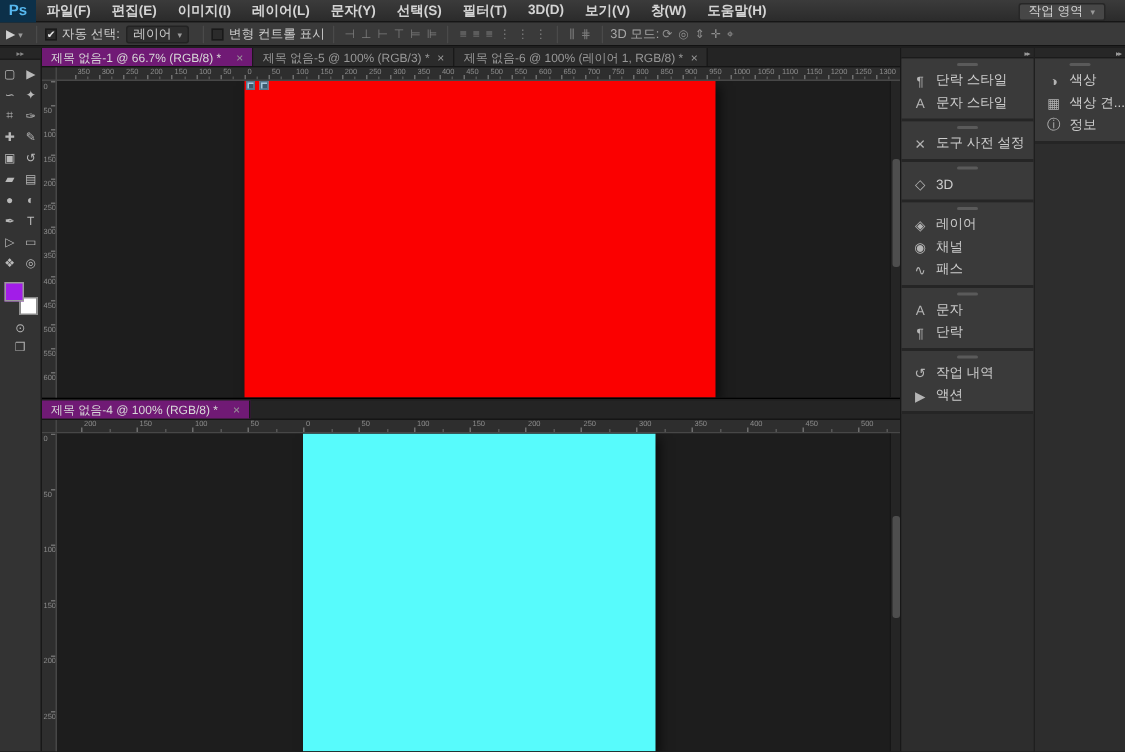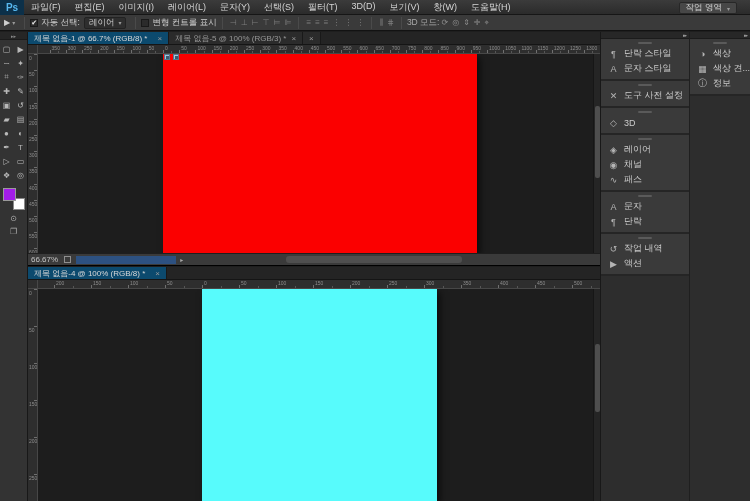--- a/index.html
+++ b/index.html
@@ -5,21 +5,21 @@
   * { box-sizing: border-box; margin: 0; padding: 0; }
   html,body { width:750px; height:501px; overflow:hidden; }
   body { font-family:"Liberation Sans", sans-serif; background:#1e1e1e; color:#c8c8c8; }
   .app { position:relative; width:750px; height:501px; }
 
   
   .menubar { height:15px; background:linear-gradient(#3b3b3b,#2b2b2b); border-bottom:1px solid #161616;
              display:flex; align-items:center; font-size:9px; color:#d4d4d4; }
   .ps-logo { width:24px; height:15px; background:#0c3049; color:#57b8ef; font-weight:bold; font-size:10px;
              display:flex; align-items:center; justify-content:center; }
-  .menu-item { padding:0 7px; white-space:nowrap; }
+  .menu-item { padding:0 7px; white-space:nowrap;font-weight:bold; }
 
   
   .optionsbar { height:16px; background:#3a3a3a; border-bottom:1px solid #121212;
                 display:flex; align-items:center; font-size:8.5px; color:#cfcfcf; }
   .ob-sep { width:1px; height:12px; background:#262626; border-right:1px solid #4a4a4a; margin:0 5px; }
   .tool-chip { display:flex; align-items:center; gap:2px; padding:0 4px; color:#cfcfcf; font-size:8px; }
   .cb { width:8px; height:8px; background:#2b2b2b; border:1px solid #191919; display:inline-flex;
         align-items:center; justify-content:center; font-size:7px; color:#e8e8e8; margin-right:3px; }
   .dropdown { background:#2e2e2e; border:1px solid #222; border-radius:2px; padding:0 4px; margin:0 4px;
               display:inline-flex; align-items:center; gap:4px; height:12px; font-size:8.5px; }
@@ -44,21 +44,21 @@
                color:#b0b0b0; font-size:8px; }
 
   
   .docs { position:absolute; left:28px; right:150px; top:0; bottom:0; display:flex; flex-direction:column; }
   .docwin { display:flex; flex-direction:column; background:#1d1d1d; }
   .docwin.top { height:234px; border-bottom:1px solid #000; }
   .docwin.bottom { flex:1; margin-top:1px; }
 
   .tabs { height:13px; background:#242424; display:flex; font-size:8px; color:#989898; border-bottom:1px solid #151515; }
   .tab { display:flex; align-items:center; gap:5px; padding:0 6px; background:#2b2b2b; border-right:1px solid #191919; white-space:nowrap; }
-  .tab.active { background:#0c4a6e; color:#d8d8d8;gap:10px; }
+  .tab.active { background:#701a75; color:#d8d8d8;gap:10px; }
   .tab .close { font-size:8px; color:#9a9a9a; }
 
   .ruler-row { display:flex; height:9px; }
   .corner { width:10px; background:#2e2e2e; border-right:1px solid #474747; border-bottom:1px solid #474747; }
   .hruler { flex:1; position:relative; background:#2e2e2e; border-bottom:1px solid #474747; overflow:hidden; }
   .hruler .lbl { position:absolute; top:0; font-size:5px; color:#8d8d8d; }
   .hruler .tick { position:absolute; bottom:0; width:1px; height:3px; background:#6f6f6f; }
   .hruler .tick.minor { height:2px; background:#565656; }
 
   .docbody { flex:1; display:flex; position:relative; }
@@ -213,20 +213,21 @@
         <div class="tabs" id="tabs-top">
             <div class="tab active">
               <span>제목 없음-1 @ 66.7% (RGB/8) *</span>
               <span class="close">×</span>
             </div>
             <div class="tab">
               <span>제목 없음-5 @ 100% (RGB/3) *</span>
               <span class="close">×</span>
             </div>
             <div class="tab">
+              <span>제목 없음-6 @ 100% (레이어 1, RGB/8) *</span>
               <span class="close">×</span>
             </div>
           </div>
         <div class="ruler-row">
           <div class="corner"></div>
           <div class="hruler" id="hruler-top">
               <span class="tick" style="left: 11.6px;"></span>
               <span class="tick minor" style="left: 19.7px;"></span>
               <span class="lbl" style="left: 13.6px;">350</span>
               <span class="tick" style="left: 27.8px;"></span>
@@ -366,27 +367,20 @@
                 </span>
               <span class="marker" style="left:10px;top:0;">
                   <span class="dot"></span>
                 </span>
             </div>
           </div>
           <div class="vscroll">
             <div class="vthumb" id="vthumb-top" style="top: 52px; height: 72px;"></div>
           </div>
         </div>
-        <div class="statusbar">
-          <span class="zoom-field">66.67%</span>
-          <span class="doc-icon"></span>
-          <span class="status-blue"></span>
-          <span class="status-arrow">▸</span>
-          <div class="hthumb" id="hthumb-top" style="left: 258px; width: 176px;"></div>
-        </div>
       </div>
 
       <div class="docwin bottom">
         <div class="tabs" id="tabs-bottom">
             <div class="tab active">
               <span>제목 없음-4 @ 100% (RGB/8) *</span>
               <span class="close">×</span>
             </div>
           </div>
         <div class="ruler-row">

